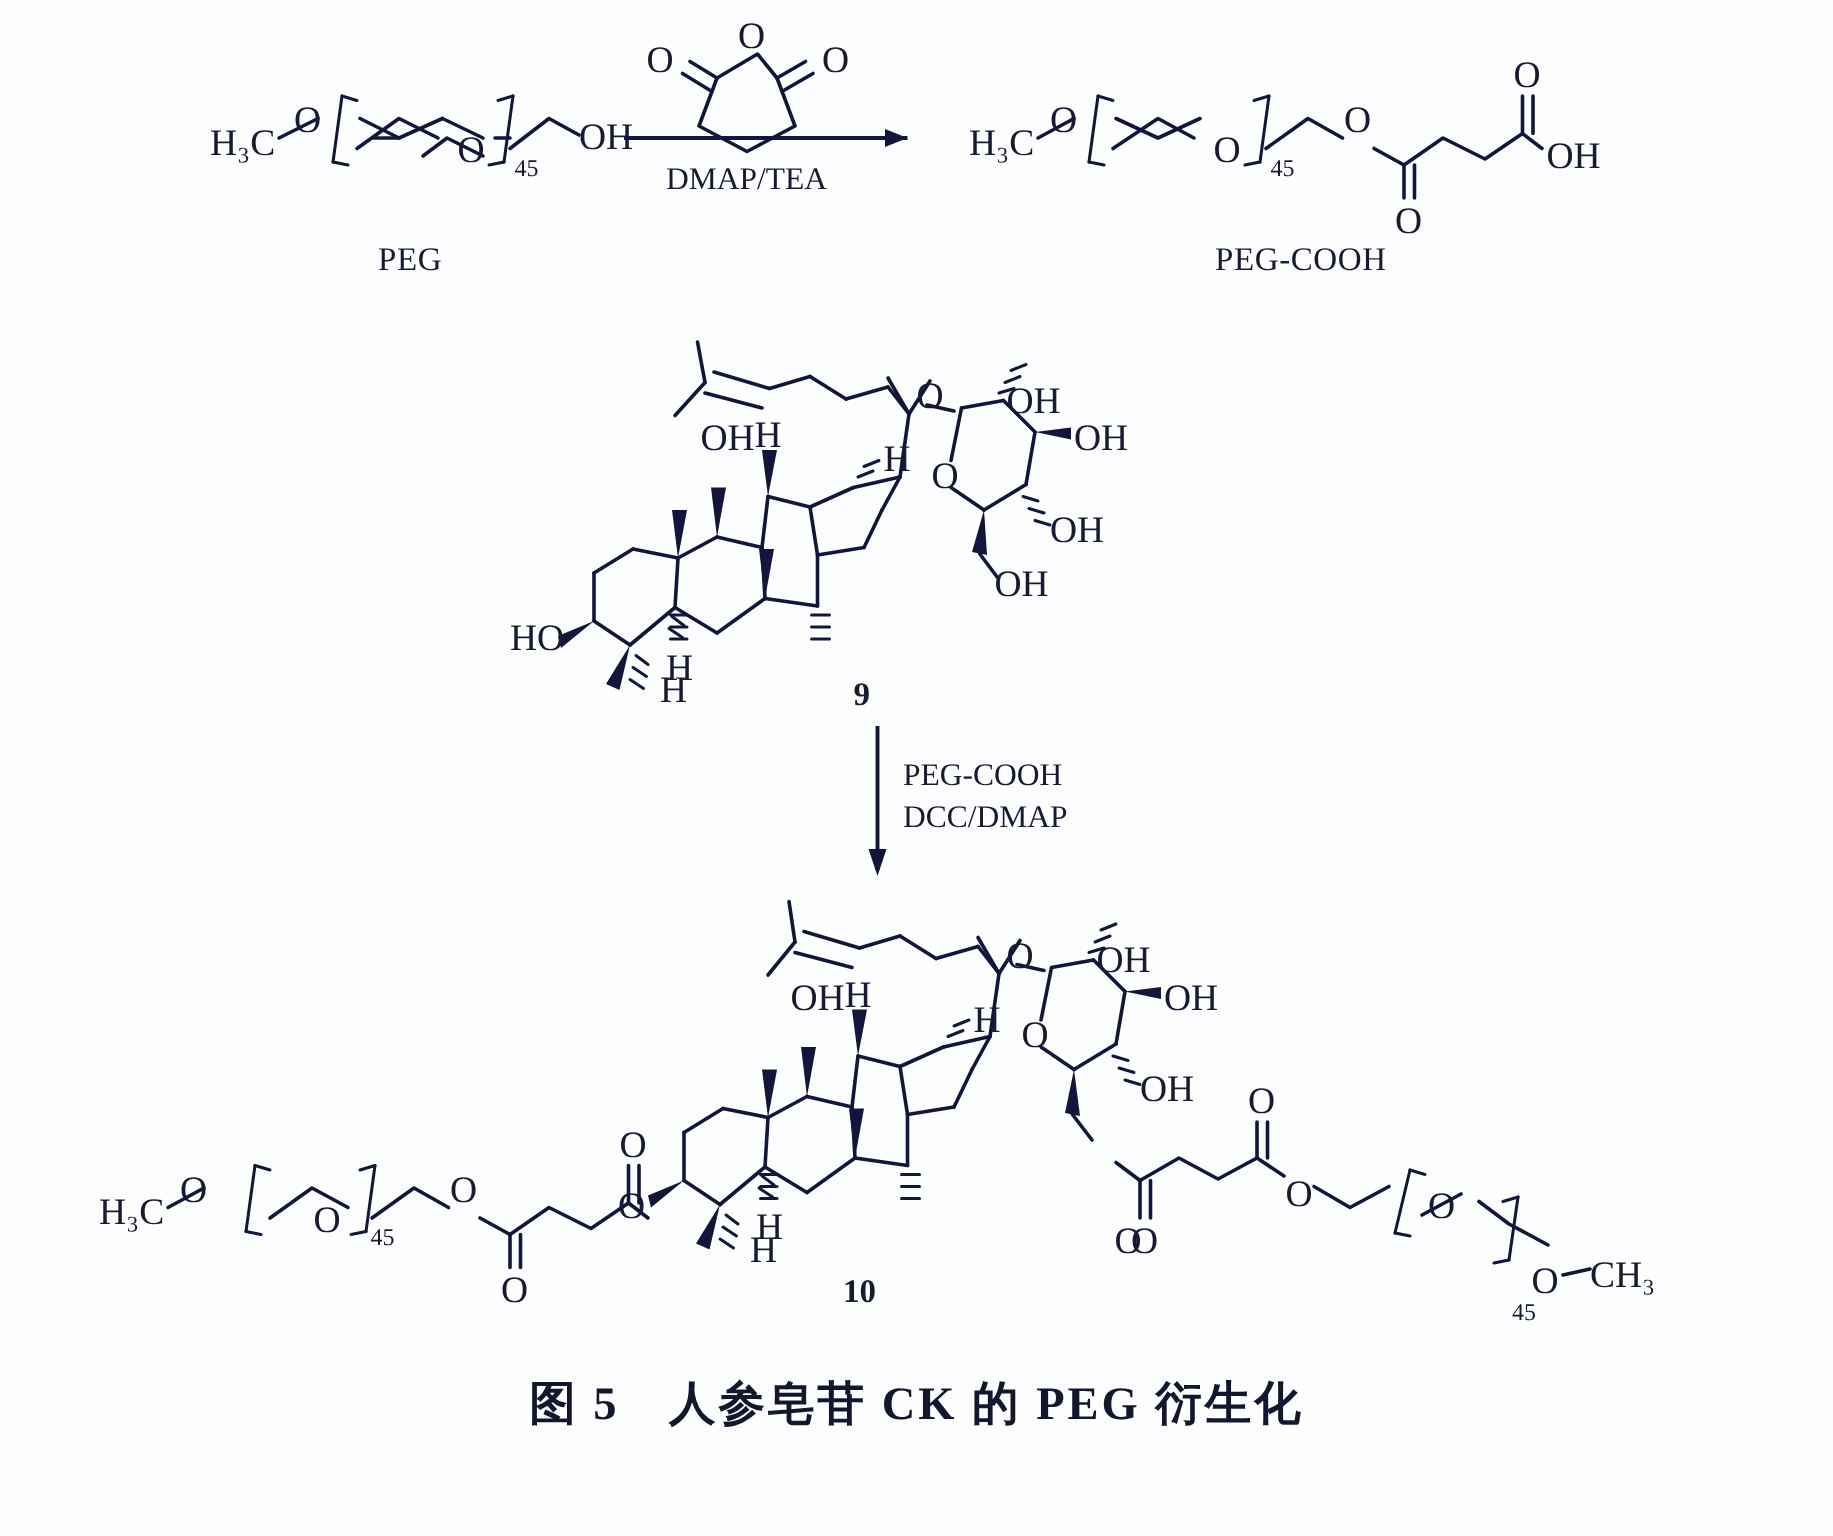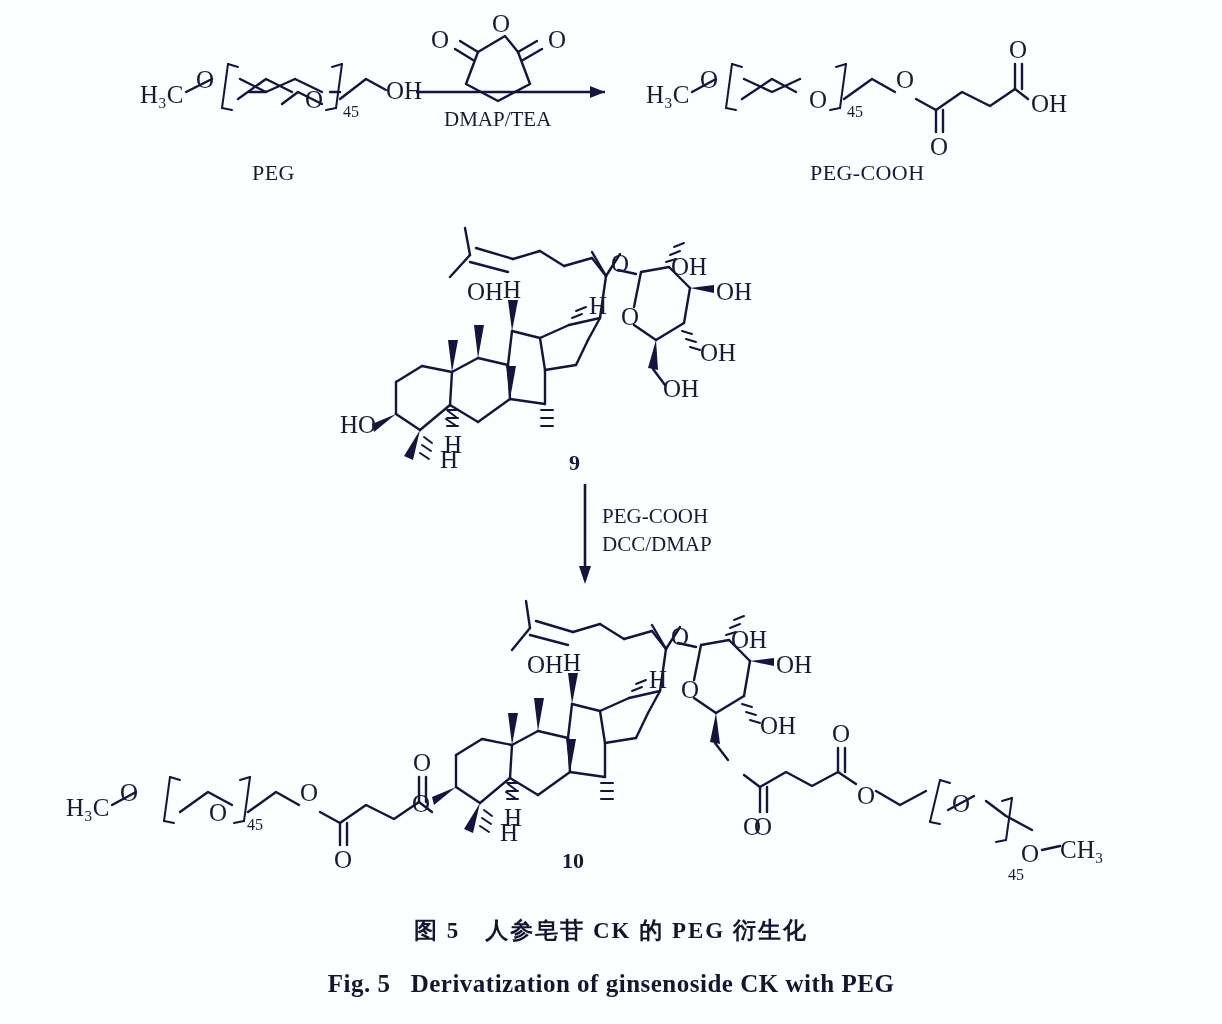--- a/index.html
+++ b/index.html
@@ -60,25 +60,25 @@
 
   .caption-block {
     position: absolute;
     left: 0;
     top: 915px;
     width: 1222px;
     text-align: center;
   }
   .caption-cn {
     font-family: "Liberation Serif", "DejaVu Serif", serif;
-    font-size: 23px;
+    font-size: 31px;
     font-weight: bold;
     color: #15152e;
     letter-spacing: 2px;
-    margin-bottom: 24px;
+    margin-bottom: 12px;
     white-space: pre;
   }
   .caption-en {
     font-family: "Liberation Serif", "DejaVu Serif", serif;
     font-size: 25px;
     font-weight: bold;
     color: #15152e;
     letter-spacing: 0.5px;
     white-space: pre;
   }
@@ -474,16 +474,15 @@
     <text class="atom" x="857" y="804">O</text>
     <text class="atom" x="952" y="812">O</text>
     <text class="atom" x="1021" y="862">O</text>
     <text class="atom-sub" x="1008" y="880">45</text>
     <text class="atom" x="1060" y="858">CH₃</text>
 
   </svg>
 
   <div class="caption-block">
     <div class="caption-cn">图 5　人参皂苷 CK 的 PEG 衍生化</div>
-    <div class="caption-en">Fig. 5   Derivatization of ginsenoside CK with PEG</div>
   </div>
 
 </div>
 
 </body></html>

